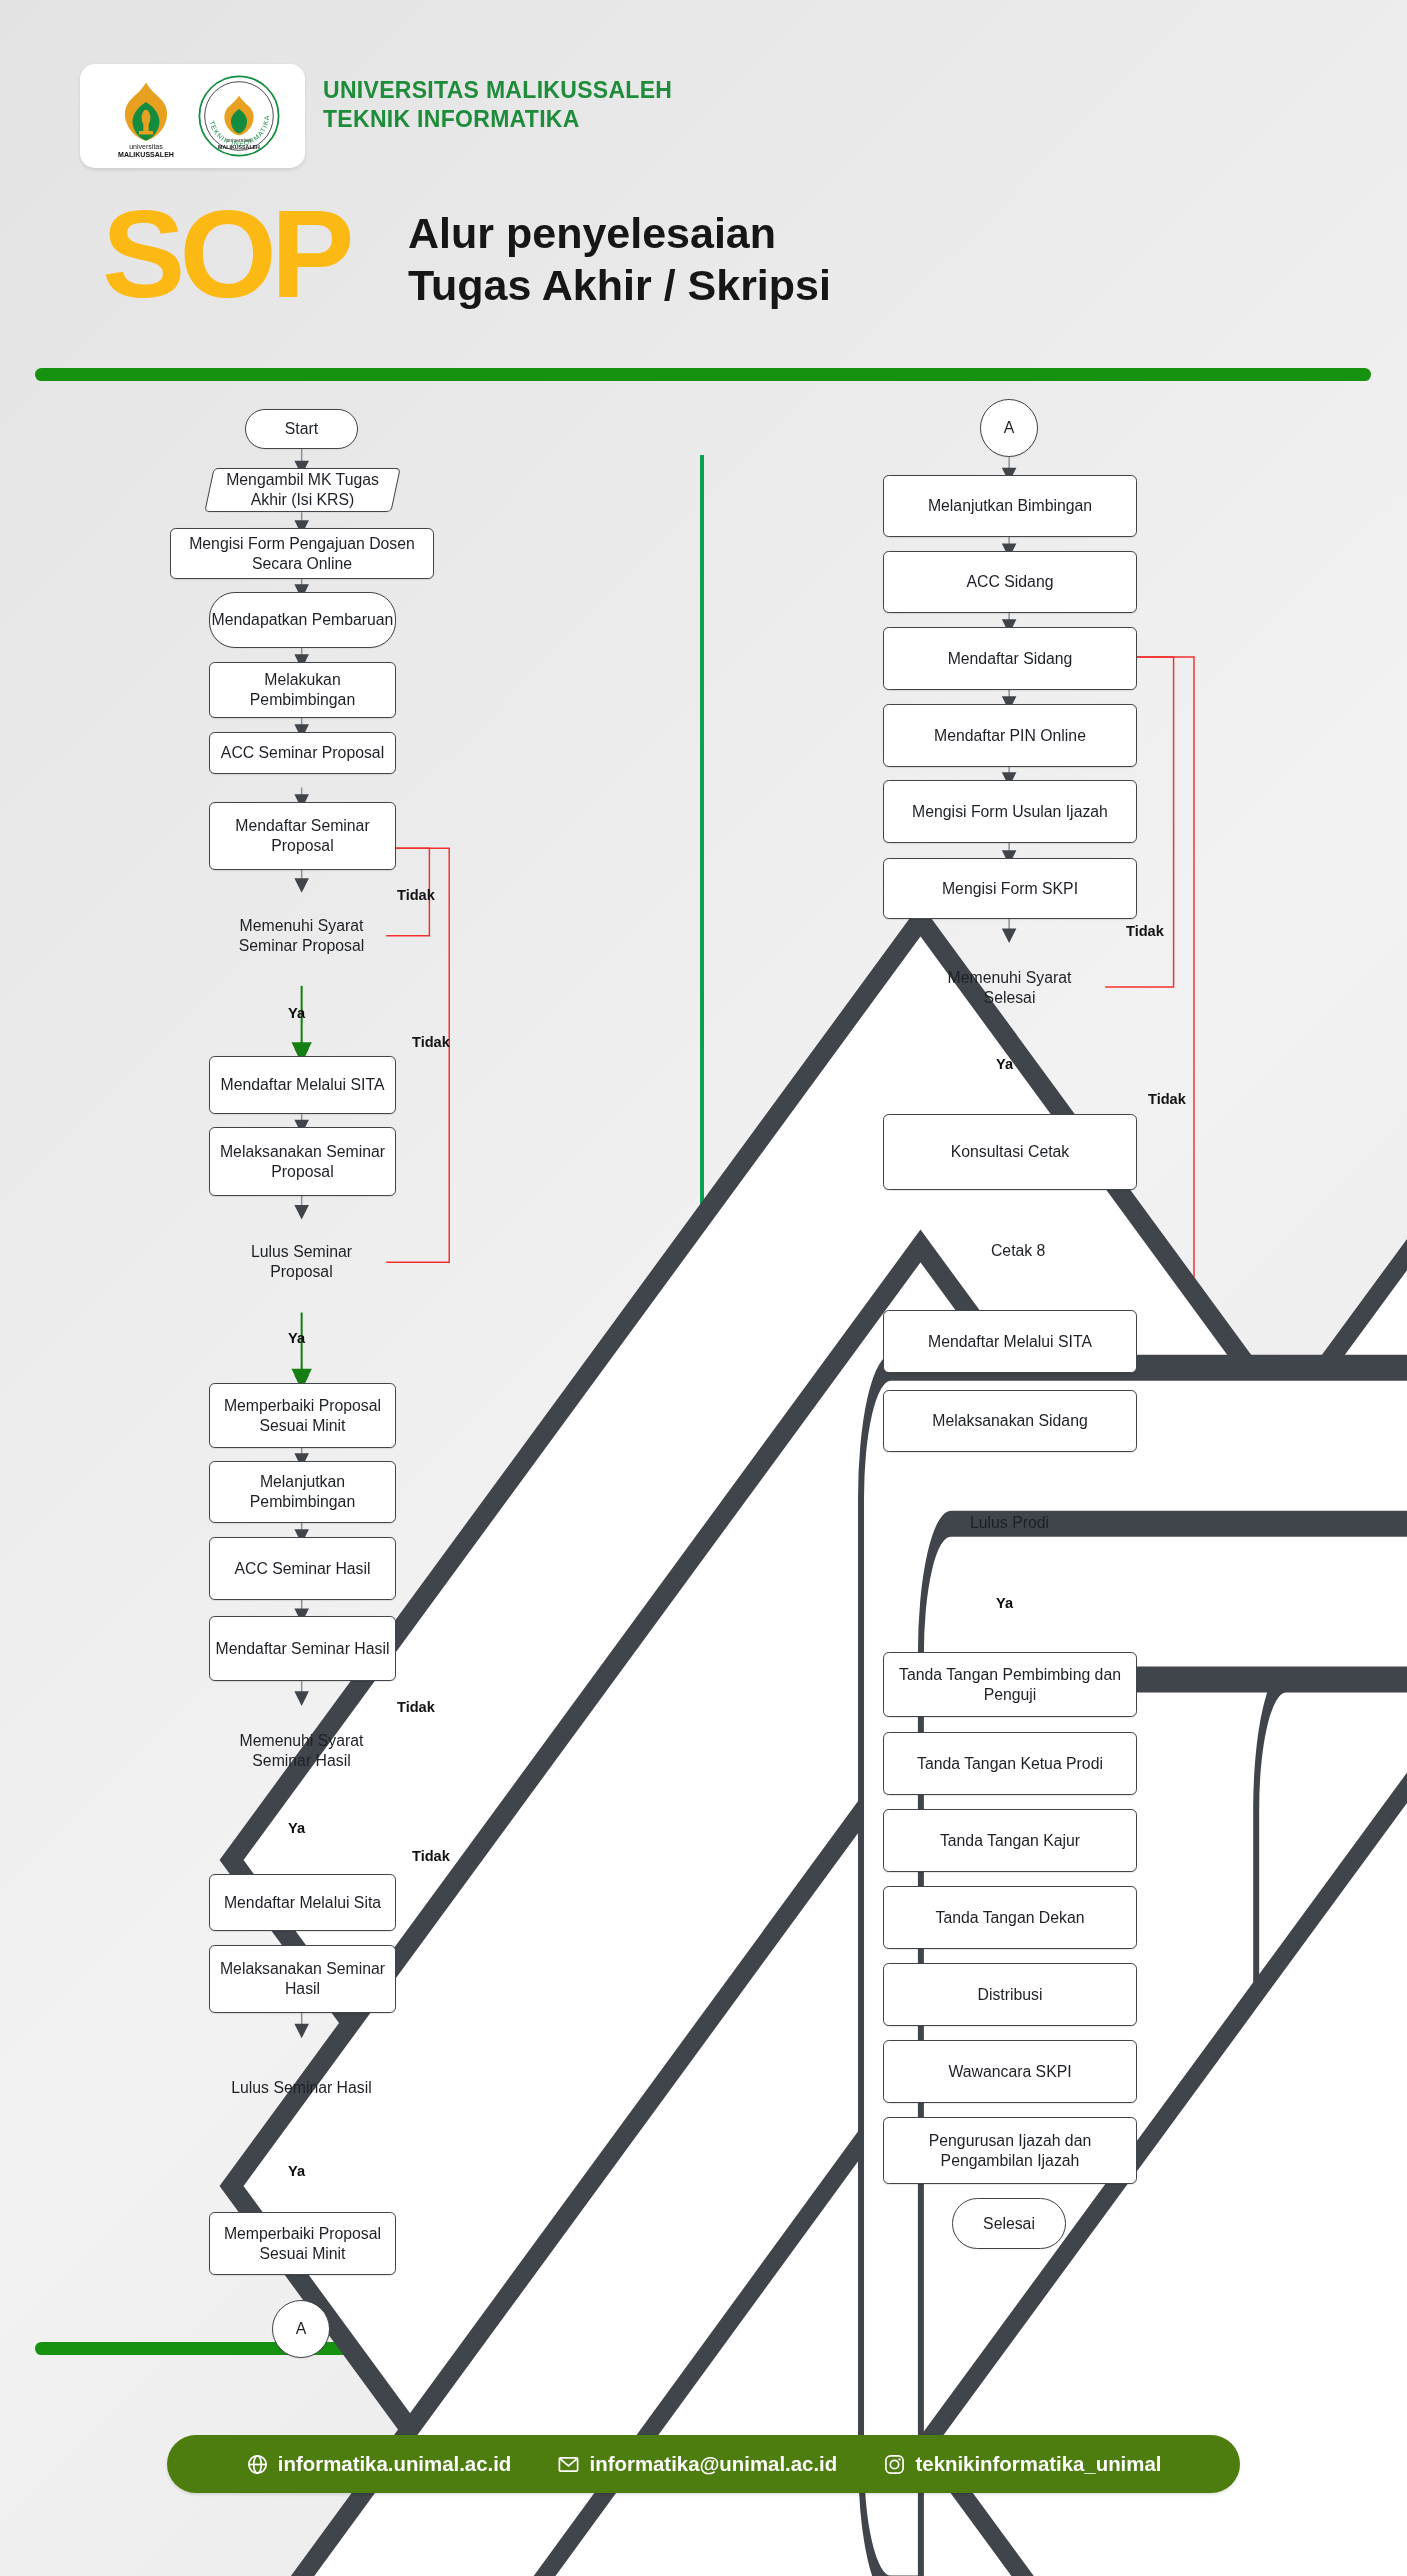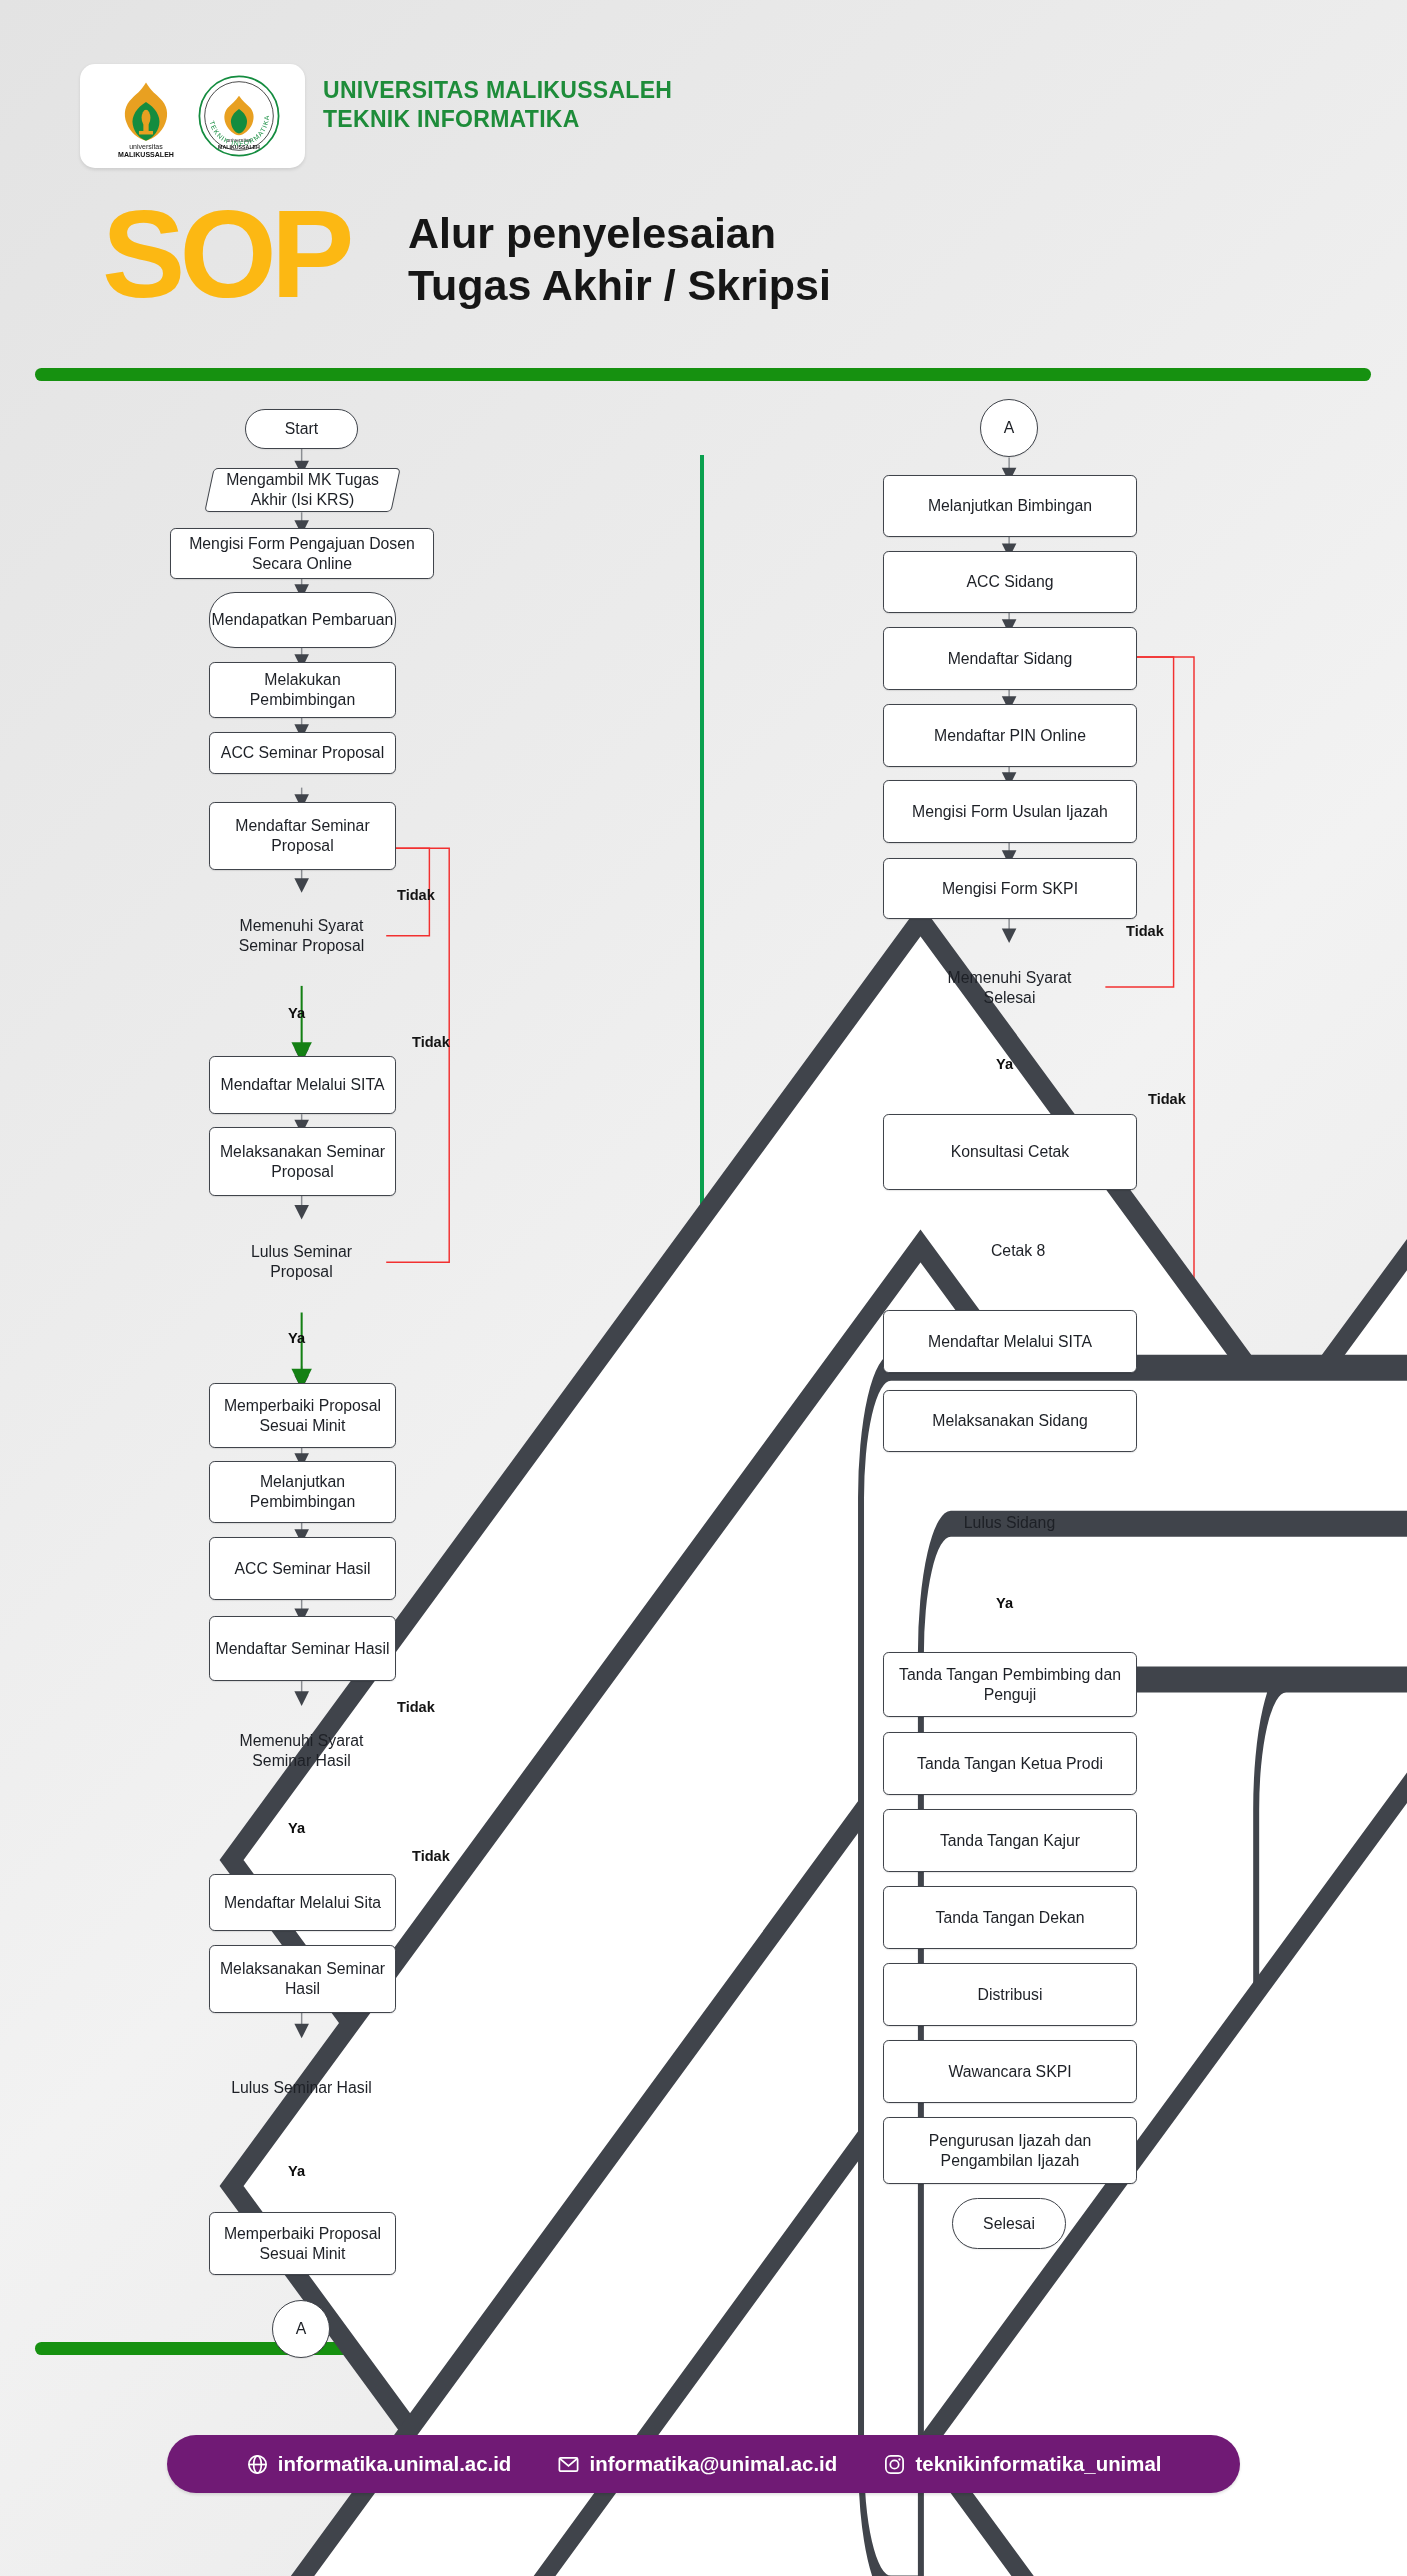--- a/index.html
+++ b/index.html
@@ -35,21 +35,21 @@
   #bar-top{position:absolute;left:35px;top:368px;width:1336px;height:13px;
     background:#169110;border-radius:6.4px;}
   #bar-bottom{position:absolute;left:35px;top:2342px;width:1336px;height:13px;
     background:#169110;border-radius:6.4px;}
   #divider{position:absolute;left:700px;top:455px;width:3.5px;height:1832px;
     background:#0aa04e;}
 
   
   #footer{
     position:absolute;left:167px;top:2435px;width:1073px;height:58px;
-    background:#701a75;border-radius:29px;
+    background:#4d7c0f;border-radius:29px;
     display:flex;align-items:center;justify-content:center;gap:46px;
     box-shadow:0 1.8px 2.9px rgba(0,0,0,.12);
   }
   .fitem{display:flex;align-items:center;gap:9.3px;color:#fff;font-size:20.4px;font-weight:bold;
          font-family:"Liberation Sans",sans-serif;white-space:nowrap;}
   .ficon{width:23px;height:23px;flex:0 0 23px;}
   .ficon svg{width:100%;height:100%;display:block;}
 
   
   #flow{position:absolute;left:0;top:398px;width:1407px;height:1948px;}
@@ -375,21 +375,21 @@
 </div>
 
 <div class="node proc" style="left:883px;top:992px;width:254px;height:62px;">
   <span>Melaksanakan Sidang</span>
 </div>
 
 <div class="node dia" style="left:913px;top:1072px;width:193px;height:106px;">
   <svg class="dshape" viewBox="0 0 330 182" preserveAspectRatio="none">
     <polygon points="165,3 327,91 165,179 3,91" fill="#fff" stroke="#40444b" stroke-width="2.5"></polygon>
   </svg>
-  <span class="dtext">Lulus Sidang</span>
+  <span class="dtext">Lulus Prodi</span>
 </div>
 
 <div class="node proc" style="left:883px;top:1254px;width:254px;height:65px;">
   <span>Tanda Tangan Pembimbing dan Penguji</span>
 </div>
 
 <div class="node proc" style="left:883px;top:1334px;width:254px;height:63px;">
   <span>Tanda Tangan Ketua Prodi</span>
 </div>
 

